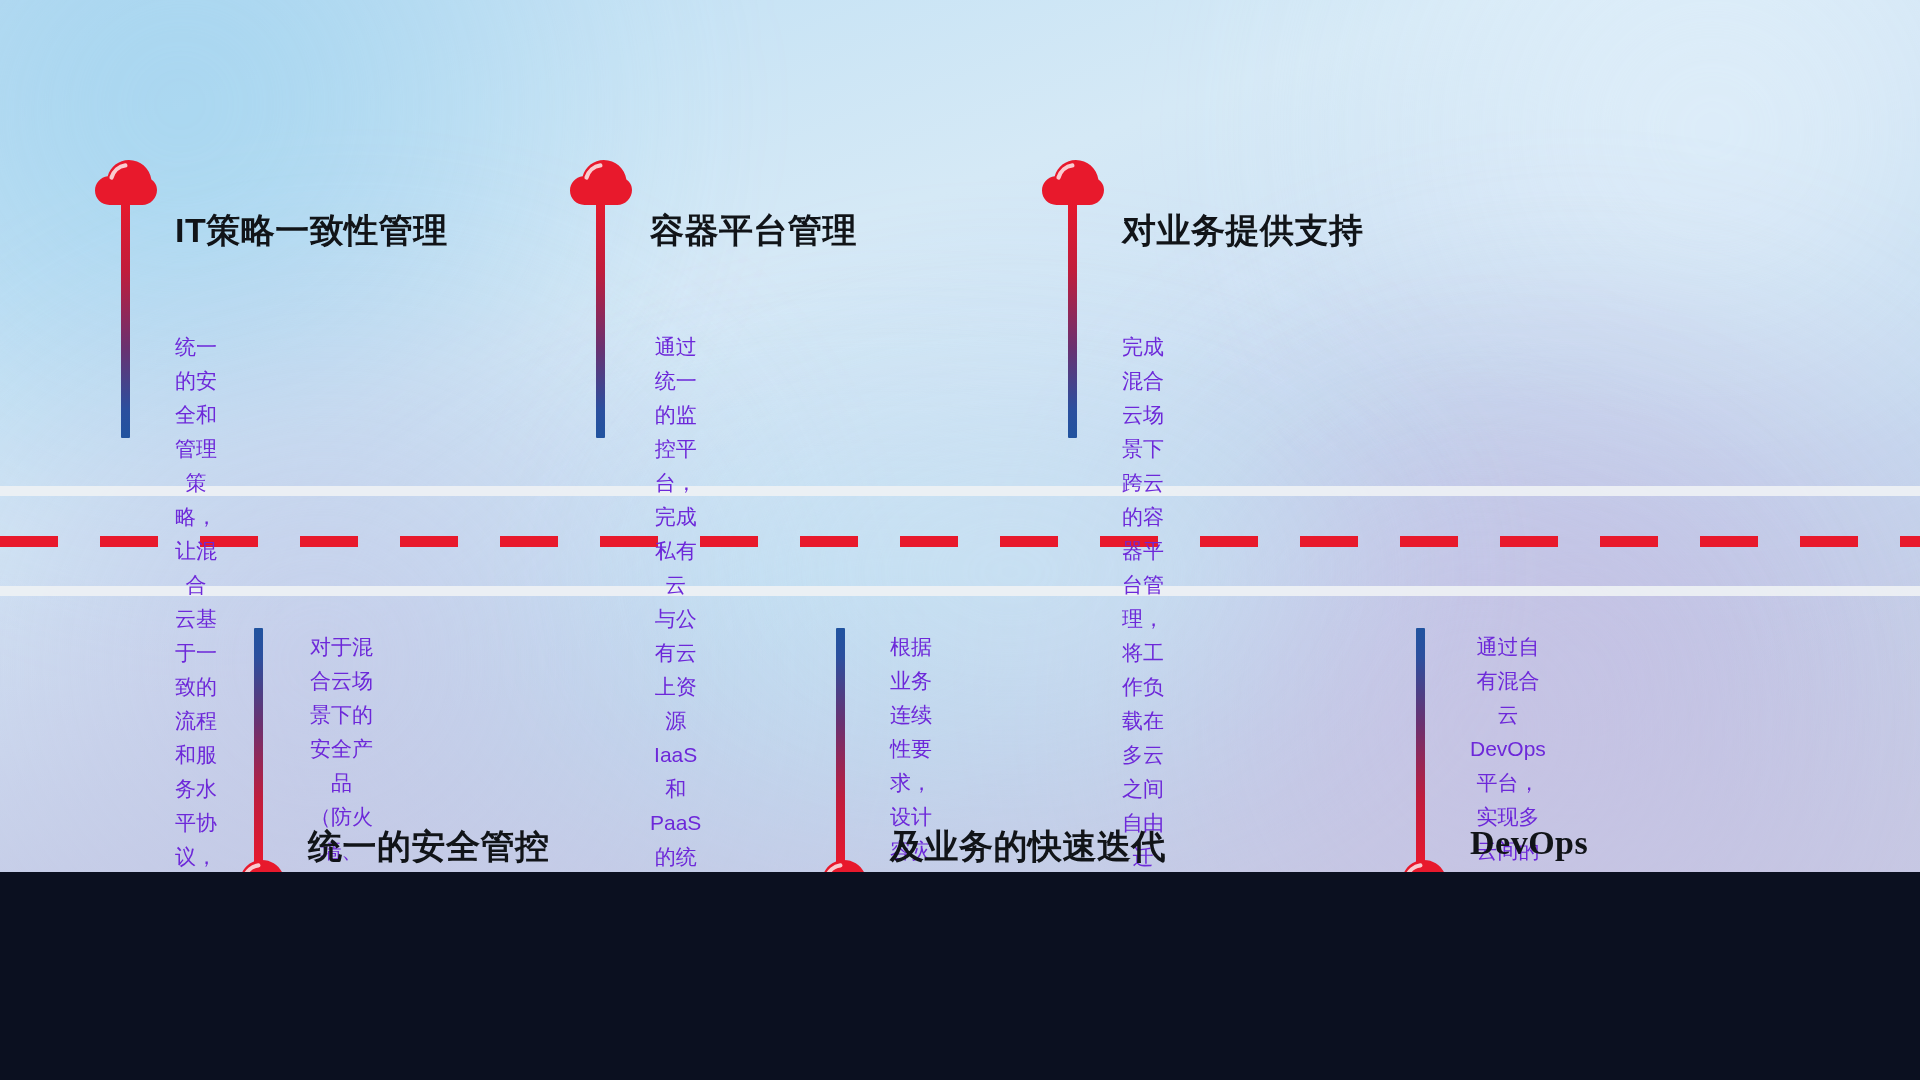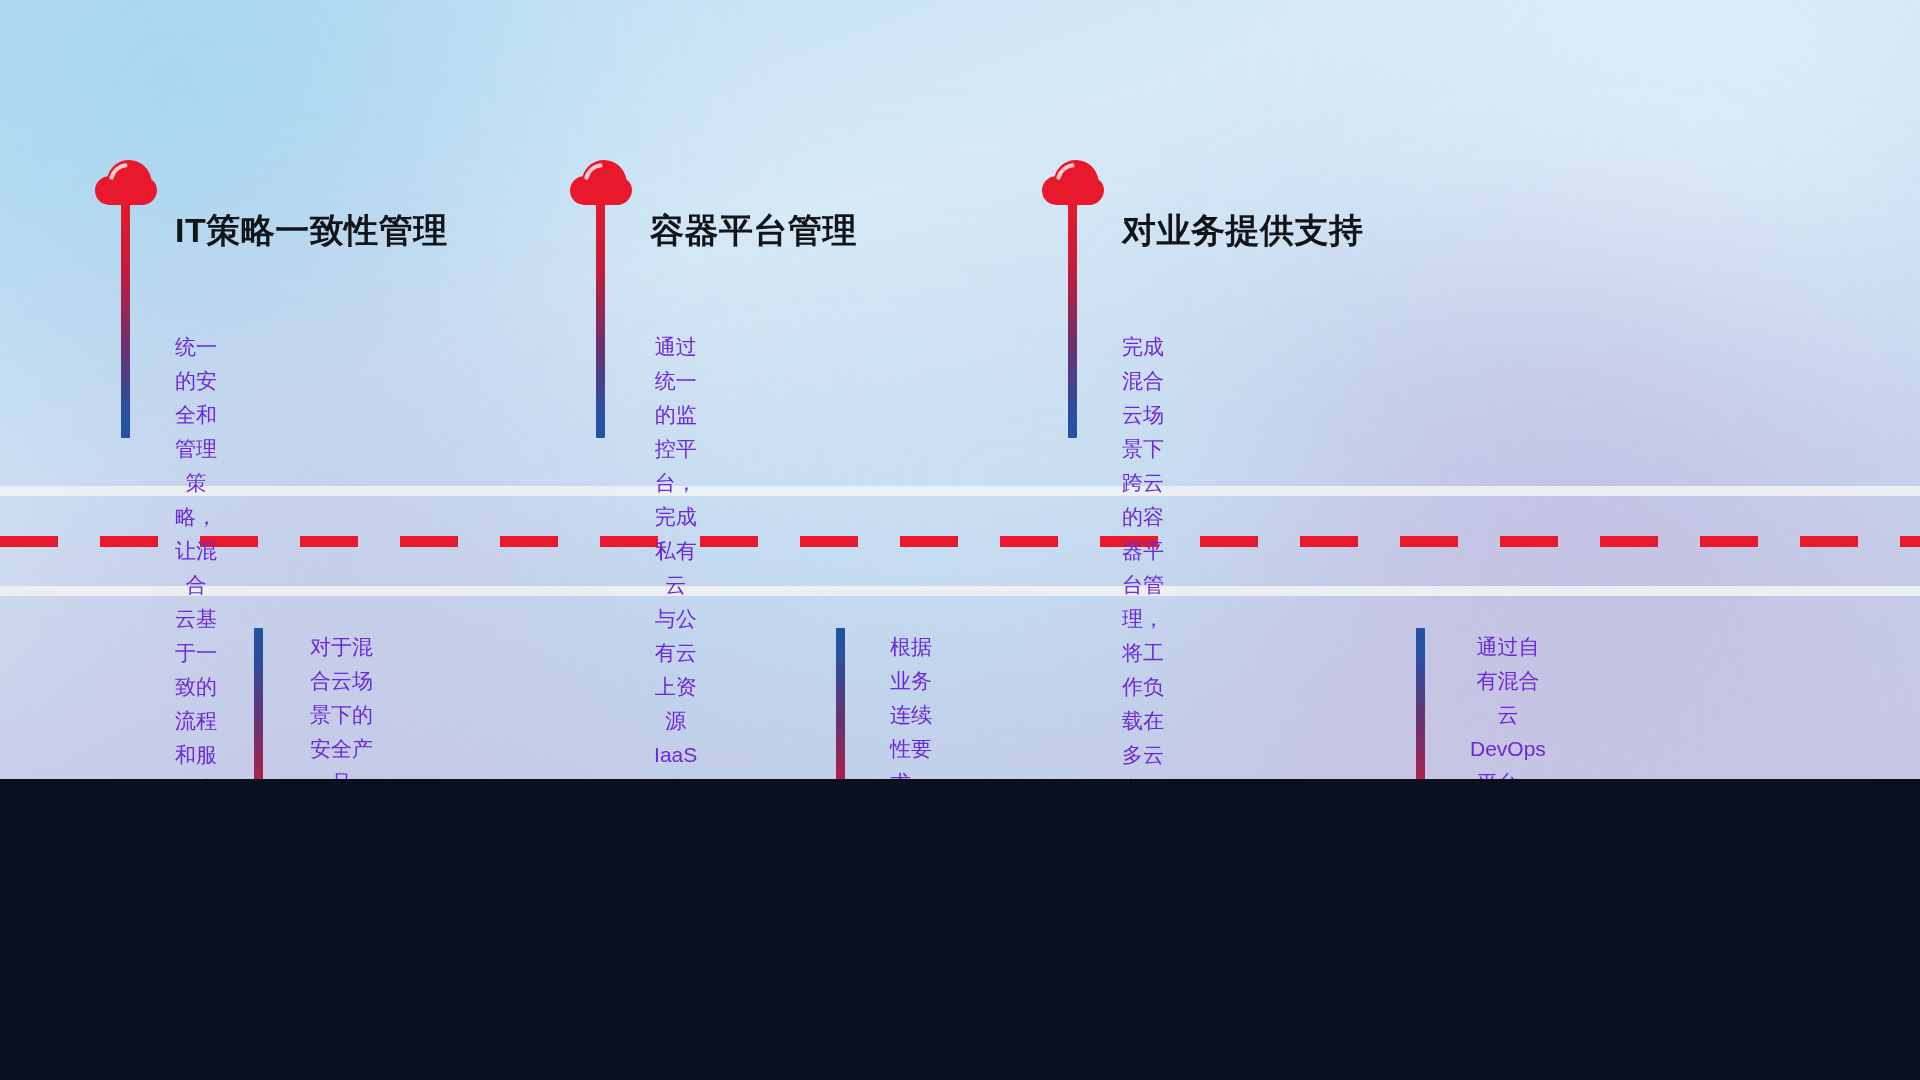--- a/index.html
+++ b/index.html
@@ -8,21 +8,21 @@
     padding: 0;
     background: #0b1020;
   }
   body {
     font-family: "Liberation Sans", "DejaVu Sans", sans-serif;
   }
 
   .stage {
     position: relative;
     width: 1920px;
-    height: 779px;
+    height: 872px;
     overflow: hidden;
     background: #cfe3f3;
   }
 
   
   .bg-base {
     position: absolute;
     inset: 0;
     background:
       linear-gradient(160deg,

